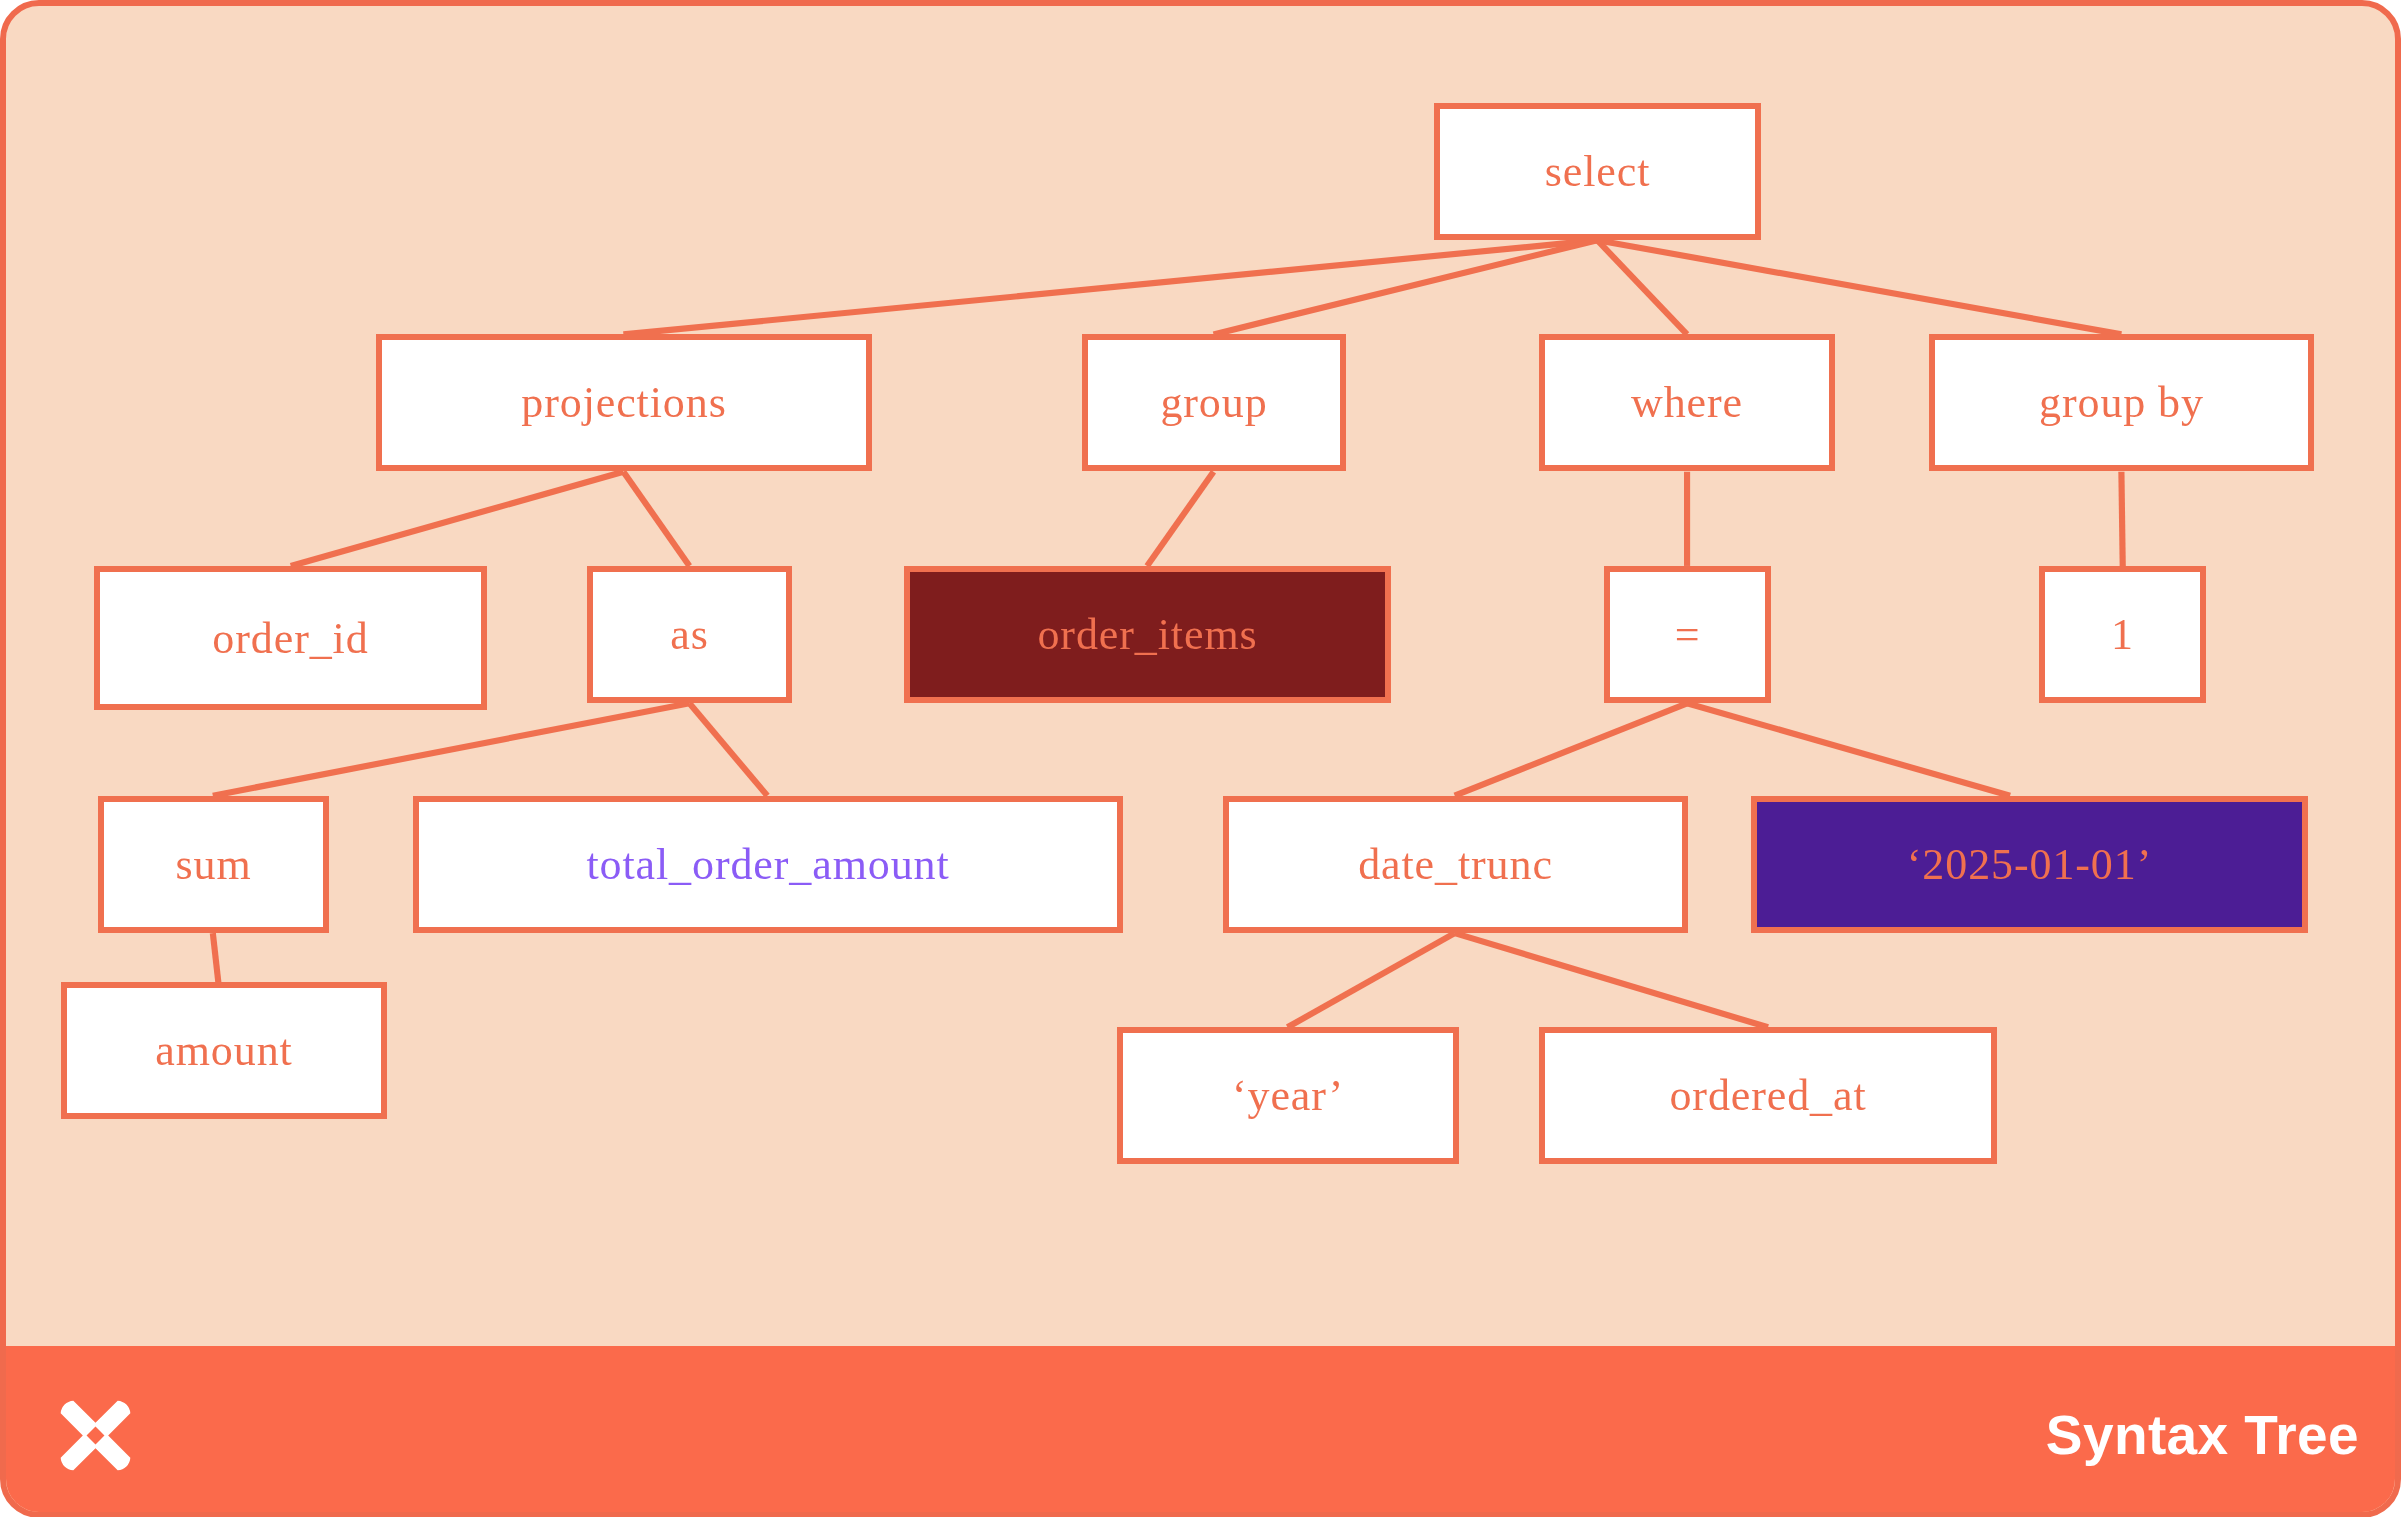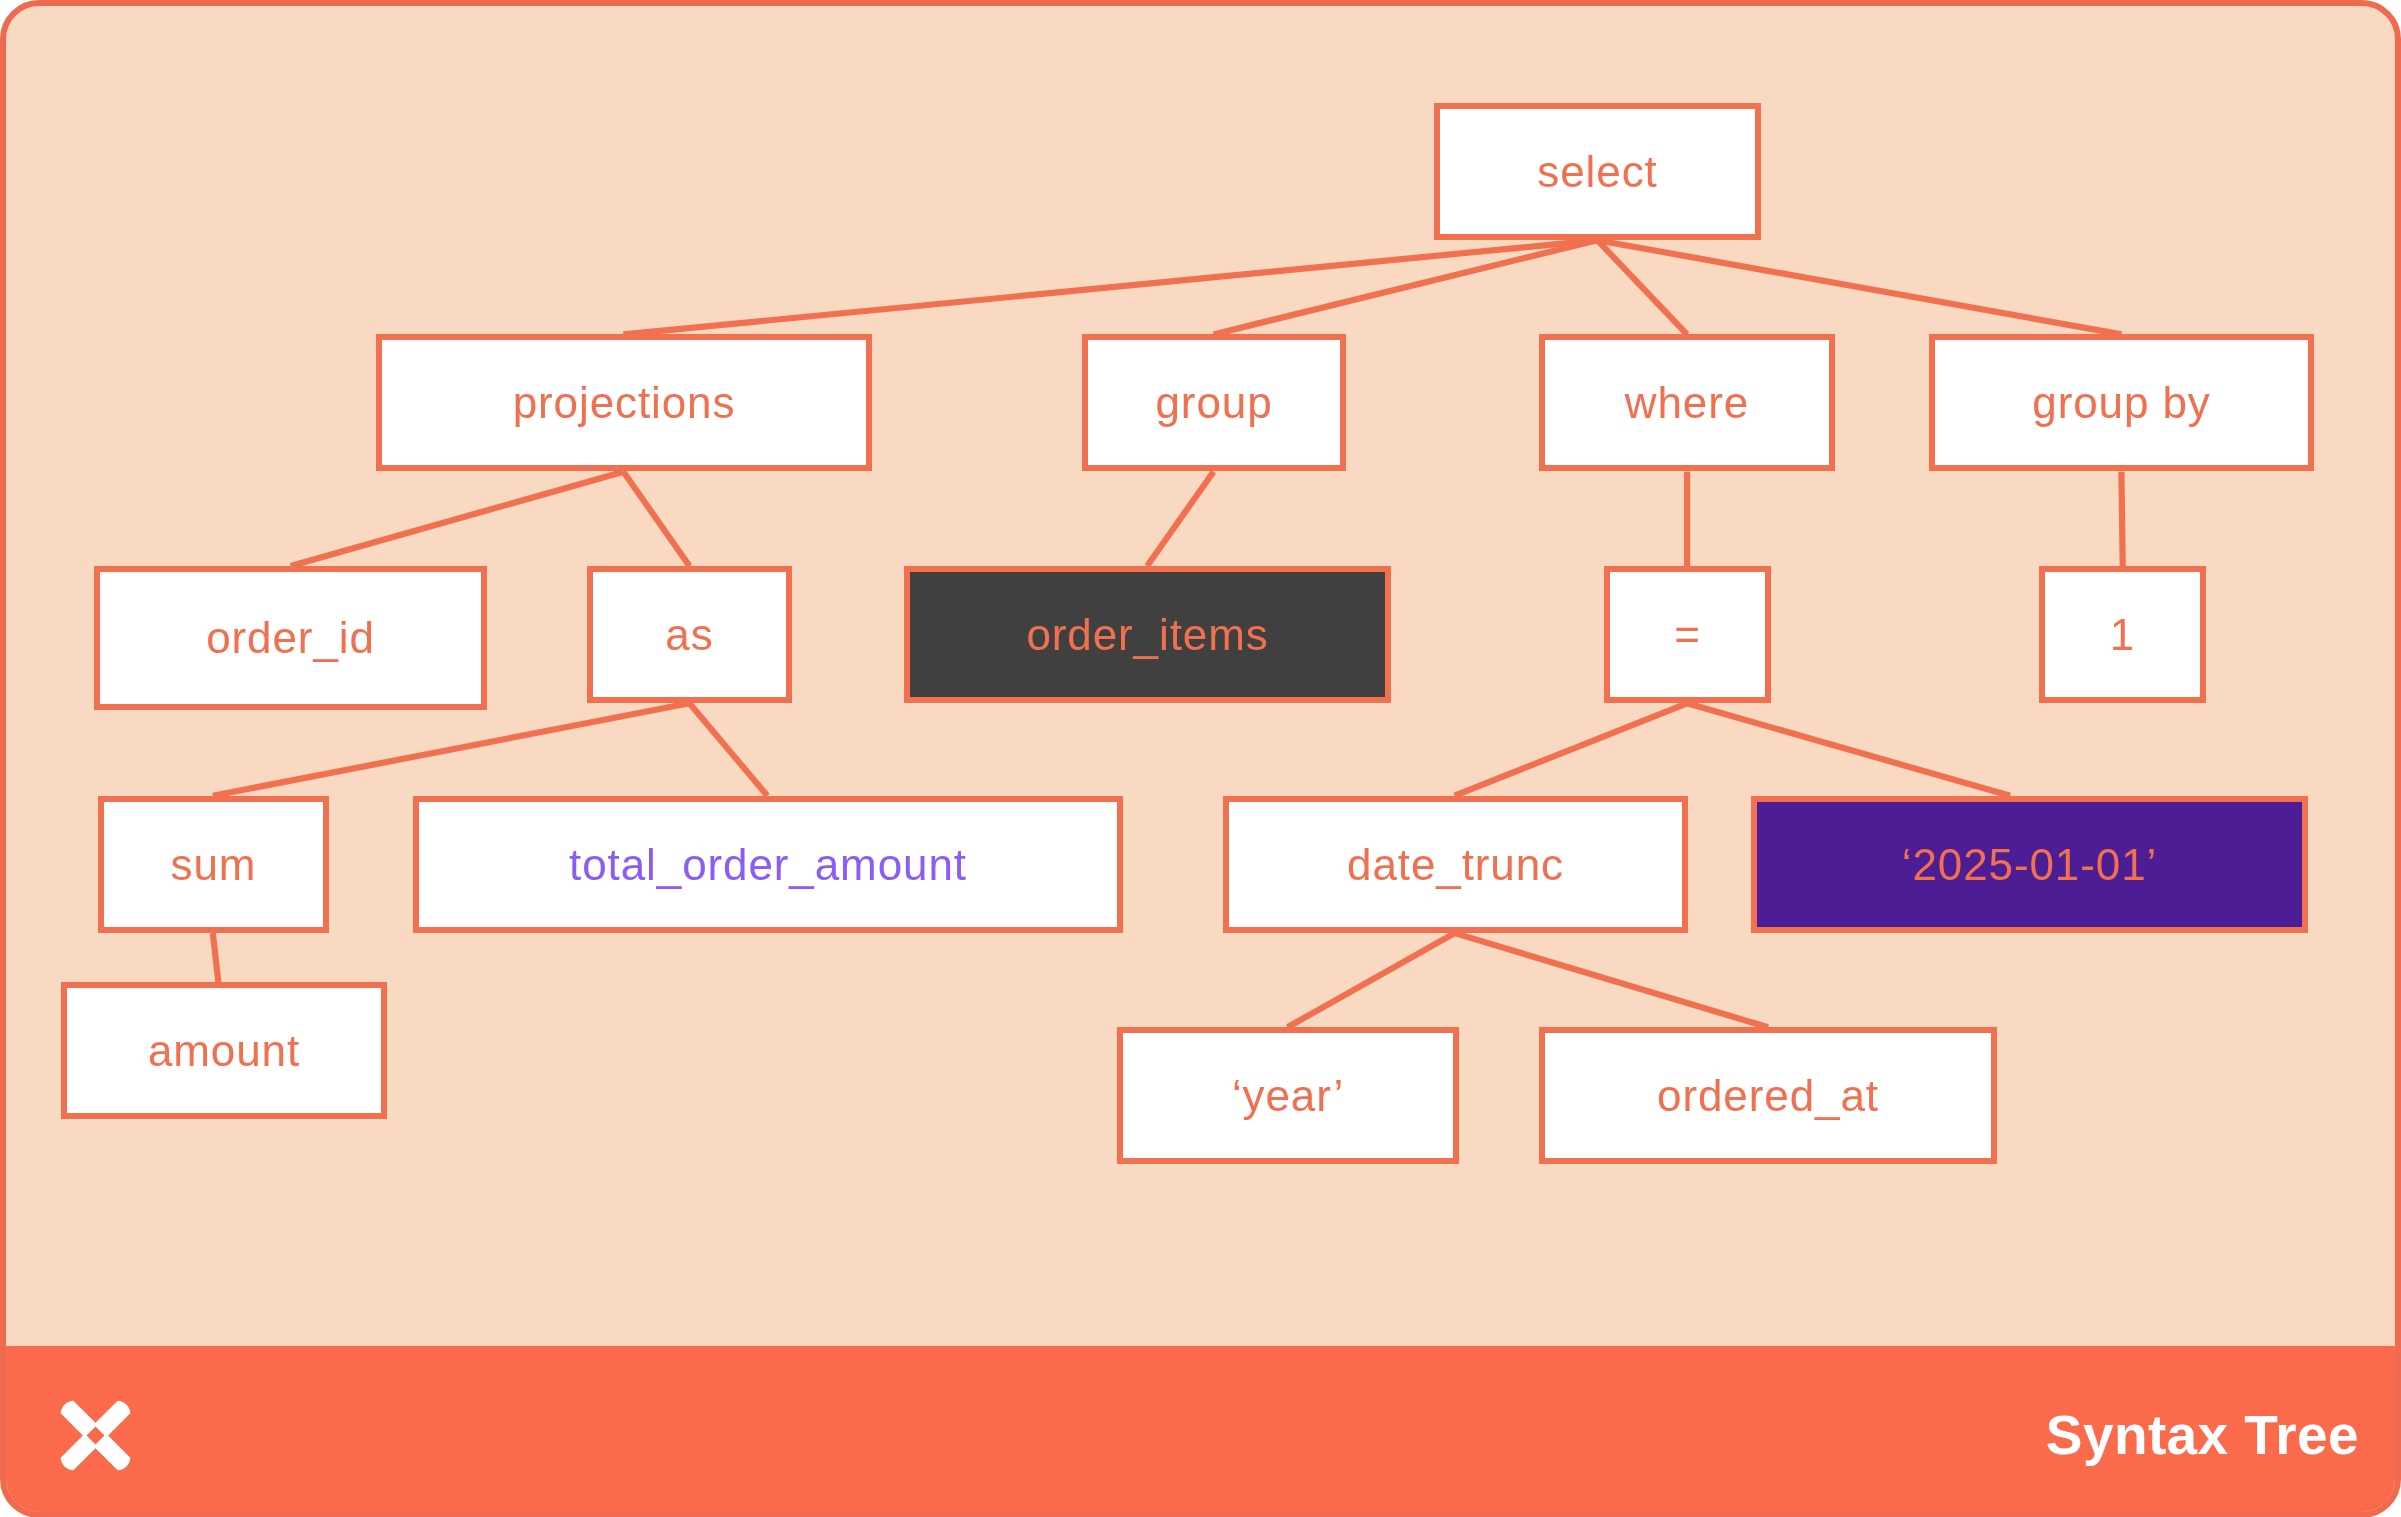--- a/index.html
+++ b/index.html
@@ -43,21 +43,21 @@
     width: 2401px;
     height: 1340px;
   }
 
   .node {
     position: absolute;
     box-sizing: border-box;
     background: #FFFFFF;
     border: 6.2px solid #F0704F;
     color: #F0704F;
-    font-family: Liberation Sans, sans-serif;
+    font-family: Liberation Serif, serif;
     font-size: 44px;
     letter-spacing: 0.9px;
     display: flex;
     align-items: center;
     justify-content: center;
     white-space: nowrap;
     z-index: 2;
   }
 
   
@@ -126,21 +126,21 @@
         </div>
         <div class="node" style="left: 1923px; top: 328px; width: 385px; height: 137px; background: rgb(255, 255, 255); border-color: rgb(240, 112, 79); color: rgb(240, 112, 79);">
           <span>group by</span>
         </div>
         <div class="node" style="left: 88px; top: 560px; width: 393px; height: 144px; background: rgb(255, 255, 255); border-color: rgb(240, 112, 79); color: rgb(240, 112, 79);">
           <span>order_id</span>
         </div>
         <div class="node" style="left: 581px; top: 560px; width: 205px; height: 137px; background: rgb(255, 255, 255); border-color: rgb(240, 112, 79); color: rgb(240, 112, 79); text-align: center;">
           <span>as</span>
         </div>
-        <div class="node" style="left: 898px; top: 560px; width: 487px; height: 137px; background: #404040; border-color: rgb(240, 112, 79); color: rgb(240, 112, 79);">
+        <div class="node" style="left: 898px; top: 560px; width: 487px; height: 137px; background: #7f1d1d; border-color: rgb(240, 112, 79); color: rgb(240, 112, 79);">
           <span>order_items</span>
         </div>
         <div class="node" style="left: 1598px; top: 560px; width: 167px; height: 137px; background: rgb(255, 255, 255); border-color: rgb(240, 112, 79); color: rgb(240, 112, 79);">
           <span>=</span>
         </div>
         <div class="node" style="left: 2033px; top: 560px; width: 167px; height: 137px; background: rgb(255, 255, 255); border-color: rgb(240, 112, 79); color: rgb(240, 112, 79);">
           <span>1</span>
         </div>
         <div class="node" style="left: 92px; top: 790px; width: 231px; height: 137px; background: rgb(255, 255, 255); border-color: rgb(240, 112, 79); color: rgb(240, 112, 79);">
           <span>sum</span>

